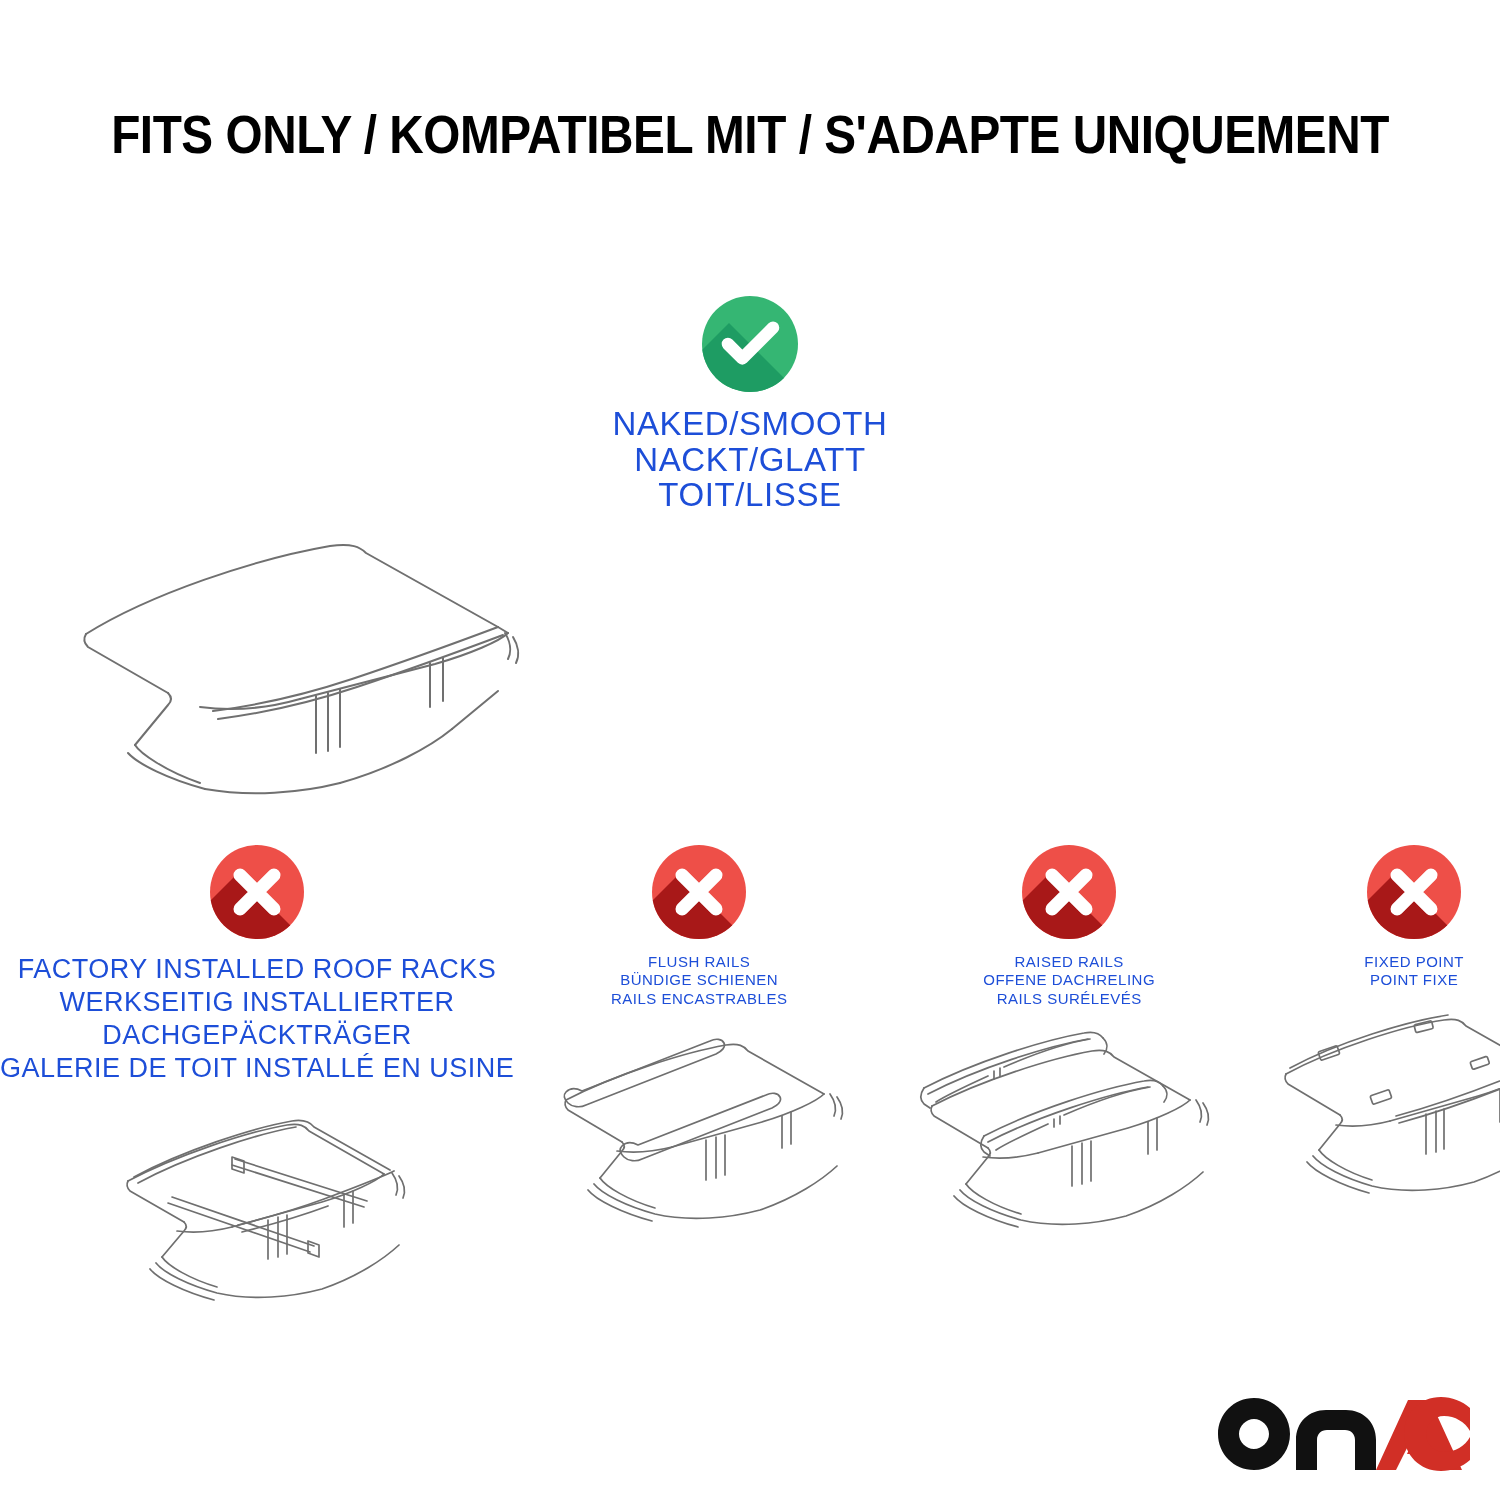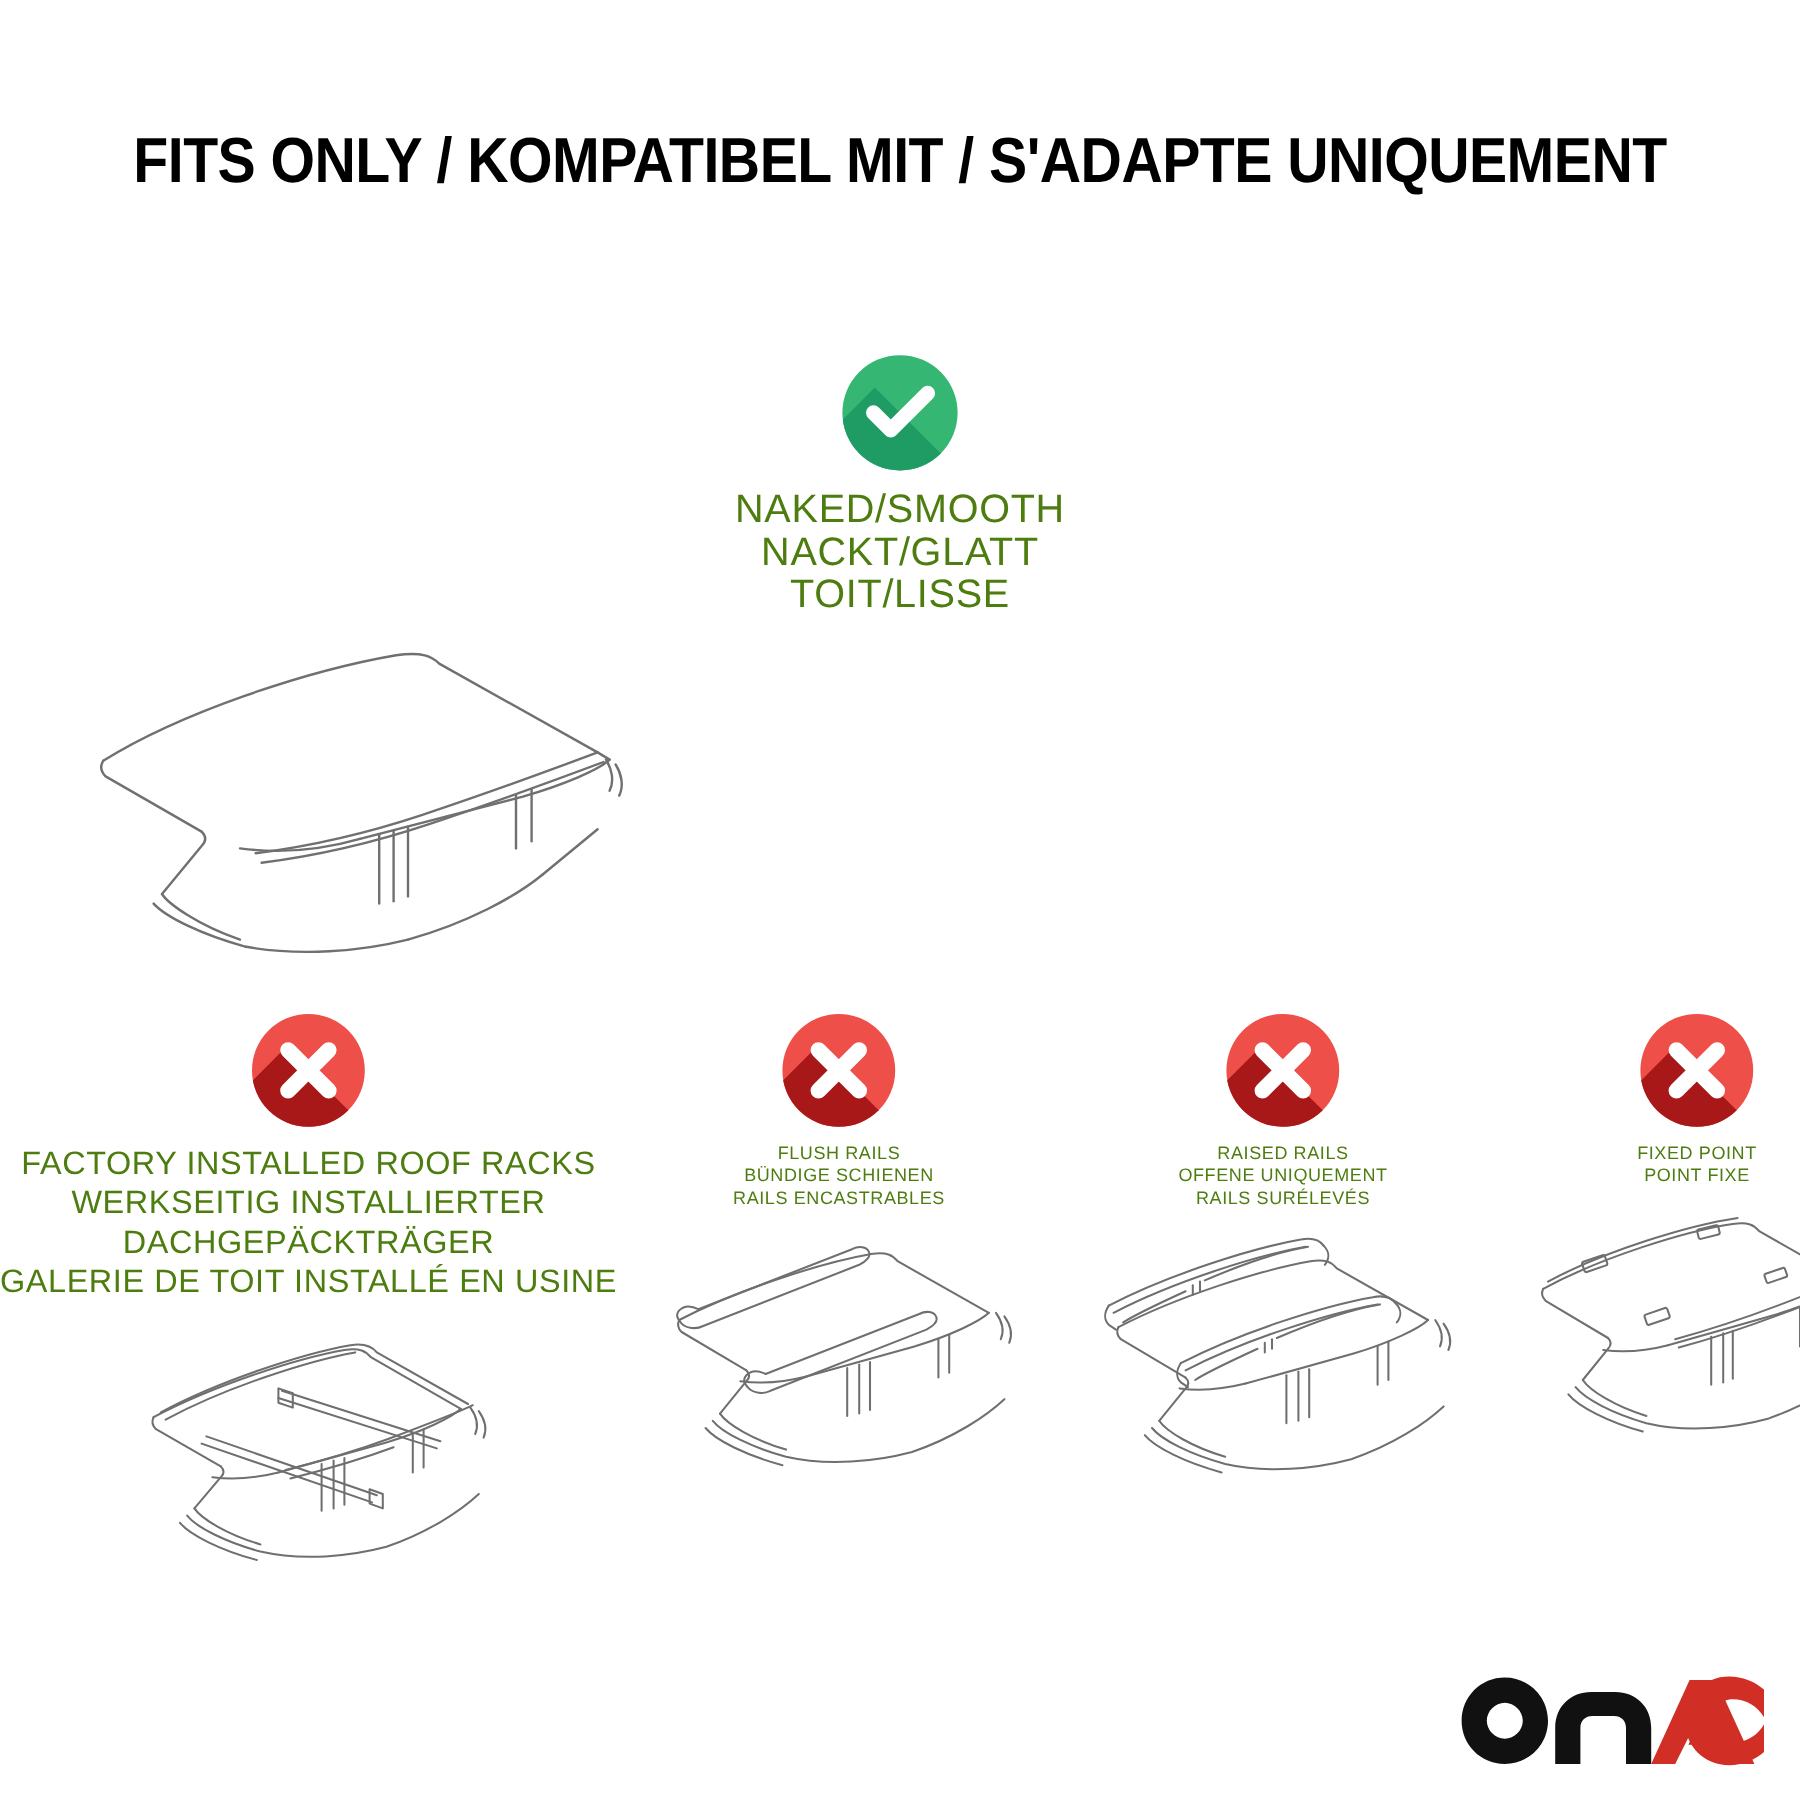--- a/index.html
+++ b/index.html
@@ -101,21 +101,21 @@
     margin:0 auto;
   }
   .col .cap{
     margin-top:14px;
     font-size:0px; 
   }
   .cap .line{
     display:block;
     font-family:"Liberation Sans", sans-serif;
     font-weight:300;
-    color:#4d7c0f;
+    color:#1d4ed8;
     white-space:nowrap;
   }
   .col .cap .line{
     font-size:15px;
     letter-spacing:0.5px;
     line-height:1.22;
   }
   .col.narrow .cap .line{ font-size:27px; }
   .col .art-wrap{
     margin-top:22px;
@@ -290,21 +290,21 @@
 
   <div class="col">
     <div class="badge no">
       <span class="shadow"></span>
       <svg viewBox="0 0 100 100" aria-hidden="true">
         <path d="M32 32 L68 68 M68 32 L32 68" fill="none" stroke="#ffffff" stroke-width="14" stroke-linecap="round"></path>
       </svg>
     </div>
     <div class="cap">
       <span class="line">RAISED RAILS</span>
-      <span class="line">OFFENE UNIQUEMENT</span>
+      <span class="line">OFFENE DACHRELING</span>
       <span class="line">RAILS SURÉLEVÉS</span>
     </div>
     <div class="art-wrap">
       <svg class="roof" width="370" height="215" viewBox="0 0 370 215" aria-hidden="true">
         <g fill="none" stroke="#6f6f6f" stroke-width="1.7" stroke-linecap="round" stroke-linejoin="round">
           <path d="M48 76 C98 50 168 28 208 21 C221 19 226 22 230 27 L306 70"></path>
           <path d="M306 70 C299 77 274 89 244 98 L154 123"></path>
           <path d="M48 76 C46 80 47 83 50 86 L104 118"></path>
           <path d="M104 118 C107 121 107 124 104 127 L82 154"></path>
           <path d="M82 154 C88 163 110 176 137 184"></path>

